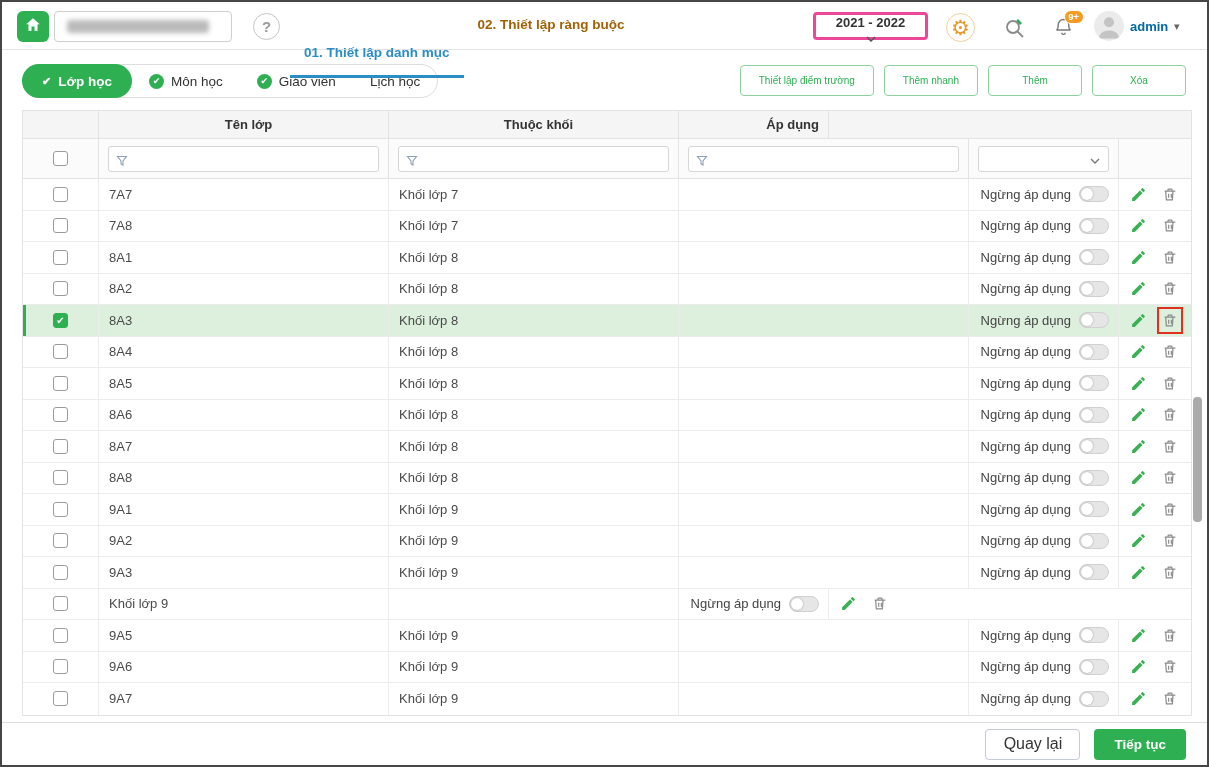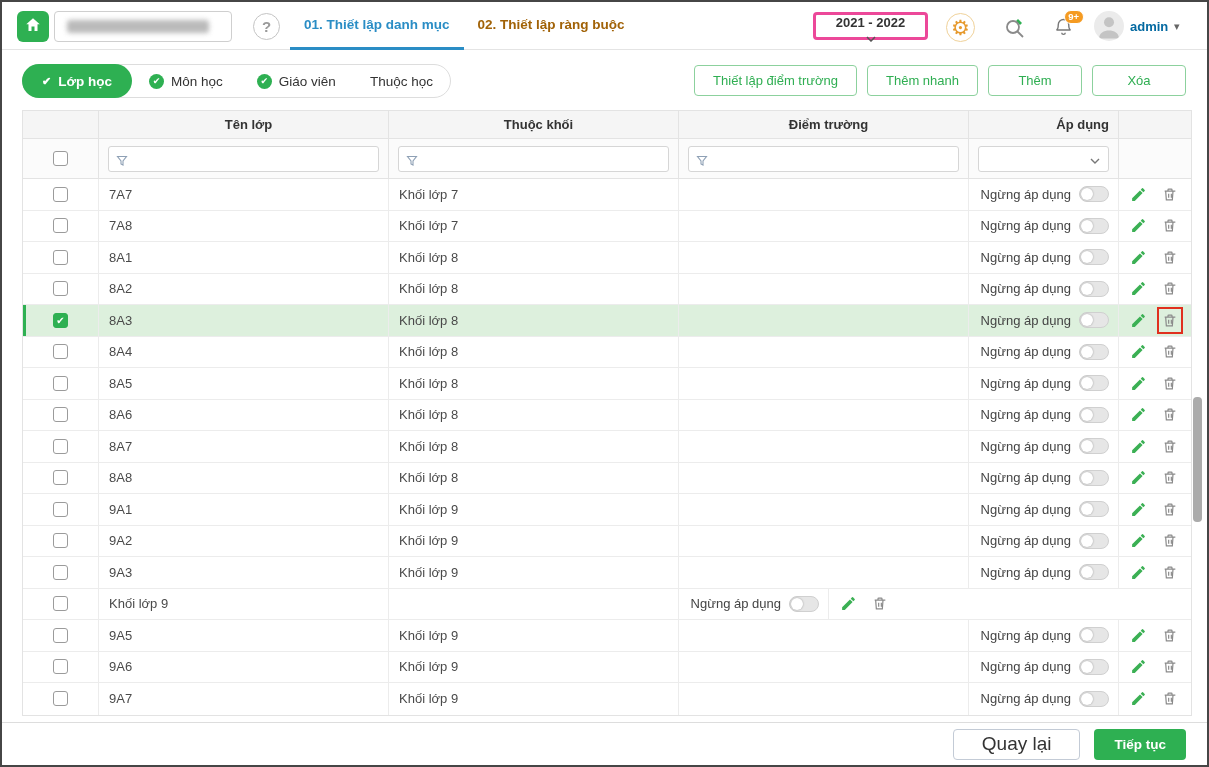--- a/index.html
+++ b/index.html
@@ -21,21 +21,21 @@
   .school-blur { width:142px; height:13px; background:#a3a3a3; border-radius:3px;
                  filter:blur(2.5px); opacity:.75; }
   .help-btn { position:absolute; left:251px; top:11px; width:27px; height:27px;
               border:1.5px solid #c4c4c4; border-radius:50%; color:#9a9a9a;
               display:flex; align-items:center; justify-content:center;
               font-weight:bold; font-size:15px; cursor:pointer; }
   .tabs { position:absolute; left:288px; top:0; height:48px; display:flex; }
   .tab { height:48px; display:flex; align-items:center; padding:0 14px;
          font-size:13.5px; font-weight:700; color:#a16207; cursor:pointer;
          border-bottom:3px solid transparent; white-space:nowrap; }
-  .tab.active { color:#2a8dc5; border-bottom-color:#2a8dc5; }
+  .tab.active { color:#2a8dc5; border-bottom-color:#2a8dc5;margin-top:28px; }
   .year-select { position:absolute; left:811px; top:10px; width:115px; height:28px;
                  border:3px solid #ec4899; border-radius:4px; display:flex;
                  align-items:center; justify-content:space-between; padding:0 10px;
                  font-size:13px; font-weight:600; color:#333; cursor:pointer;flex-direction:column; }
   .icon-btn { position:absolute; top:11px; width:30px; height:30px; display:flex;
               align-items:center; justify-content:center; cursor:pointer; }
   .gear-btn { left:944px; color:#e69a2e; font-size:21px; border:1px solid #f0d29a;
               border-radius:50%; width:29px; height:29px; }
   .search-btn { left:998px; }
   .bell-btn { left:1046px; }
@@ -60,21 +60,21 @@
                border-radius:17px; display:flex; align-items:center; gap:7px;
                padding:0 20px; font-size:13.5px; font-weight:600; cursor:pointer; }
   .pill-check { font-size:11px; }
   .chip { display:flex; align-items:center; gap:7px; padding:0 17px; font-size:13.5px;
           color:#333; cursor:pointer; height:34px; }
   .check-circle { width:15px; height:15px; border-radius:50%; background:#2eb052;
                   color:#fff; font-size:9px; display:flex; align-items:center;
                   justify-content:center; }
   .toolbar-buttons { position:absolute; right:21px; top:14px; display:flex; gap:10px; }
   .tb-btn { height:31px; min-width:94px; padding:0 18px; border:1px solid #8cd19d;
-            border-radius:4px; background:#fff; color:#2fae52; font-size:13px;
+            border-radius:4px; background:#fff; color:#2fae52; font-size:10px;
             display:flex; align-items:center; justify-content:center; cursor:pointer;
             font-family:"Liberation Sans", sans-serif; }
 
   
   .table { position:absolute; left:20px; top:108px; width:1170px;
            border:1px solid #e3e3e3; background:#fff; }
   .thead { display:flex; height:28px; background:#f5f5f5; border-bottom:1px solid #e3e3e3; }
   .th { display:flex; align-items:center; justify-content:center; font-size:13px;
         font-weight:700; color:#333; border-right:1px solid #e3e3e3; cursor:pointer; }
   .th:last-child { border-right:none; }
@@ -119,22 +119,22 @@
   .act { width:22px; height:22px; display:flex; align-items:center; justify-content:center;
          cursor:pointer; }
   .trash-wrap { width:26px; height:27px; display:flex; align-items:center;
                 justify-content:center; cursor:pointer; }
   .trash-wrap.red { border:2px solid #e0301e; }
 
   
   .footer { position:absolute; left:0; right:0; bottom:0; height:43px; background:#fff;
             border-top:1px solid #ddd; display:flex; align-items:center;
             justify-content:flex-end; gap:14px; padding-right:21px; z-index:6; }
-  .btn-back { height:31px; min-width:95px; padding:0 28px; border:1px solid #c3cbd6;
-              border-radius:4px; background:#fff; color:#333; font-size:19px;
+  .btn-back { height:31px; min-width:95px; padding:0 14px; border:1px solid #c3cbd6;
+              border-radius:4px; background:#fff; color:#333; font-size:16px;
               cursor:pointer; font-family:"Liberation Sans", sans-serif; }
   .btn-continue { height:31px; min-width:85px; padding:0 20px; border:none;
                   border-radius:4px; background:#2eb052; color:#fff; font-size:13.5px;
                   font-weight:600; cursor:pointer; font-family:"Liberation Sans", sans-serif; }
 
   .scroll-thumb { position:absolute; right:5px; top:395px; width:9px; height:125px;
                   background:#ababab; border-radius:4px; cursor:pointer; z-index:7; }
 </style>
 </head>
 <body>
@@ -210,37 +210,36 @@
         </div>
         <div class="chip">
           <span class="check-circle">✔</span>
           <span>Môn học</span>
         </div>
         <div class="chip">
           <span class="check-circle">✔</span>
           <span>Giáo viên</span>
         </div>
         <div class="chip">
-          <span>Thuộc học</span>
+          <span>Lịch học</span>
         </div>
       </div>
     <div class="toolbar-buttons">
         <button class="tb-btn">Thiết lập điểm trường</button>
         <button class="tb-btn">Thêm nhanh</button>
         <button class="tb-btn">Thêm</button>
         <button class="tb-btn">Xóa</button>
       </div>
   </div>
 
   <div class="table">
     <div class="thead">
         <div class="th c0"></div>
         <div class="th c1">Tên lớp</div>
         <div class="th c2">Thuộc khối</div>
-        <div class="th c3">Điểm trường</div>
         <div class="th c4">Áp dụng</div>
         <div class="th c5"></div>
       </div>
     <div class="filter-row">
         <div class="fcell c0" style="justify-content:center">
           <span class="cb"></span>
         </div>
         <div class="fcell c1">
           <div class="finput"><span class="funnel"><svg width="12" height="12" viewBox="0 0 12 12">
                 <path d="M1.5 1.5h9L7 6v4L5 9V6L1.5 1.5z" fill="none" stroke="#8ea0b5" stroke-width="1.1"></path>

